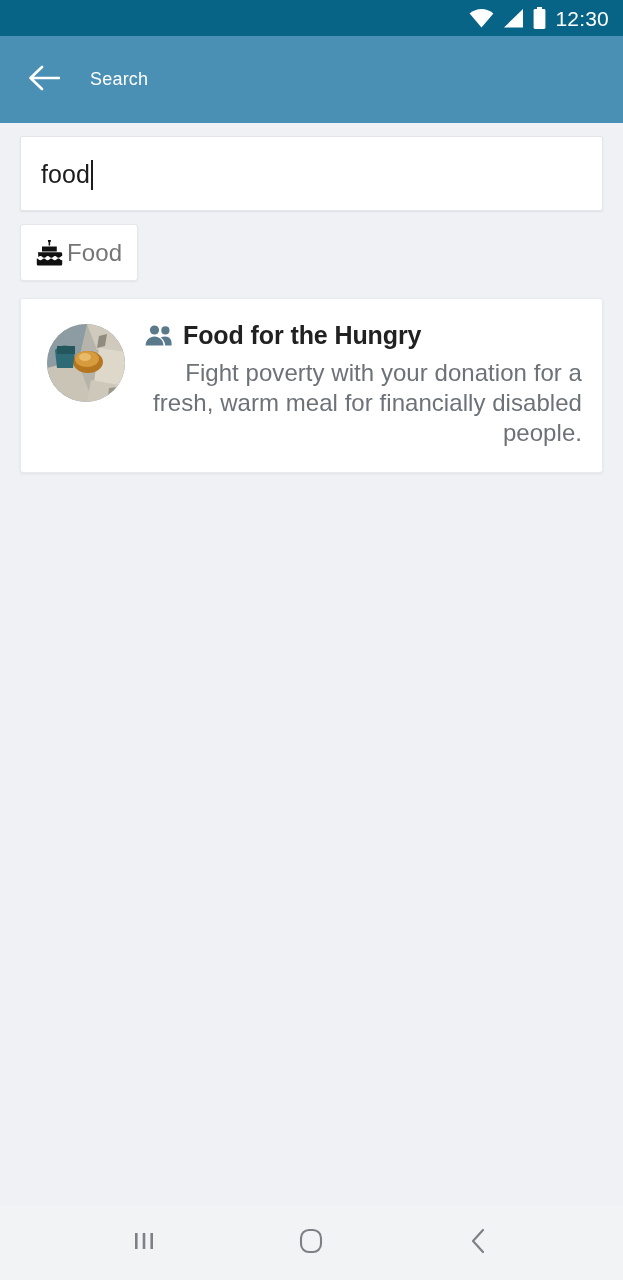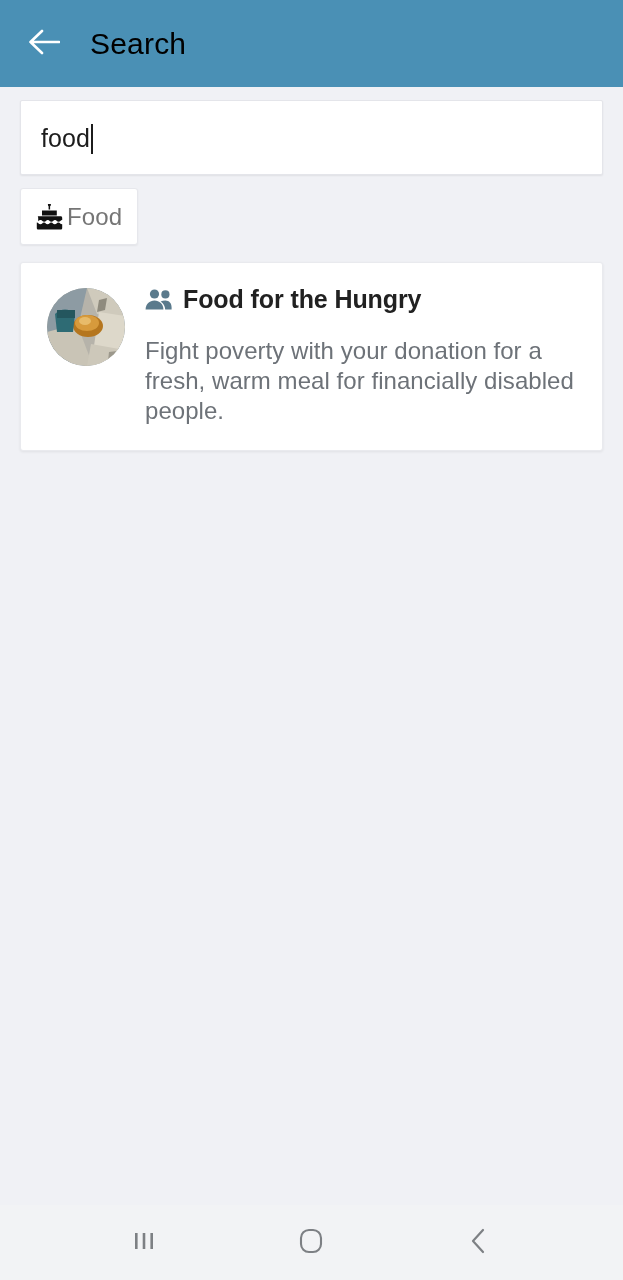--- a/index.html
+++ b/index.html
@@ -64,22 +64,22 @@
     height: 36px;
     display: flex;
     align-items: center;
     justify-content: center;
     cursor: pointer;
     background: none;
     border: none;
     padding: 0;
   }
   .app-title {
-    color: #000000;
-    font-size: 30px;
+    color: #ffffff;
+    font-size: 18px;
     line-height: 27px;
     margin-left: 28px;
     font-weight: 400;
     letter-spacing: 0.2px;
   }
 
   
   .content {
     flex: 1 1 auto;
     padding: 0 20px;
@@ -151,20 +151,21 @@
   .result-card {
     margin-top: 17px;
     background: #ffffff;
     border: 1px solid #e9eaee;
     border-radius: 3px;
     box-shadow: 0 1px 3px rgba(0,0,0,0.07);
     padding: 22px 20px 24px 26px;
     display: flex;
     align-items: flex-start;
     cursor: pointer;
+    text-align: right;
   }
   .avatar {
     width: 78px;
     height: 78px;
     border-radius: 50%;
     flex: 0 0 auto;
     margin-top: 3px;
     overflow: hidden;
     position: relative;
     background: #9aa7ad;
@@ -187,21 +188,21 @@
     flex: 0 0 auto;
   }
   .result-title {
     font-size: 25px;
     color: #212121;
     font-weight: 700;
     line-height: 28px;
     letter-spacing: -0.1px;
   }
   .result-desc {
-    margin-top: 23px;
+    margin-top: 9px;
     font-size: 24px;
     color: #6d7278;
     line-height: 30px;
     letter-spacing: 0.05px;
   }
 
   
   .nav-bar {
     height: 75px;
     background: #f2f3f5;
@@ -221,20 +222,41 @@
     background: none;
     border: none;
     padding: 0;
   }
 </style>
 </head>
 <body>
 
 <div class="phone">
 
+  <div class="status-bar">
+    <div class="status-icons">
+      <span class="status-icon">
+        <svg width="25" height="19" viewBox="0 0 25 19">
+          <path d="M12.5 18.5 L0.6 4.4 C4 1.6 8.1 0 12.5 0 C16.9 0 21 1.6 24.4 4.4 Z" fill="#ffffff"></path>
+        </svg>
+      </span>
+      <span class="status-icon">
+        <svg width="21" height="19" viewBox="0 0 21 19">
+          <path d="M20 0 L20 18.5 L1 18.5 Z" fill="#ffffff"></path>
+        </svg>
+      </span>
+      <span class="status-icon">
+        <svg width="13" height="22" viewBox="0 0 13 22">
+          <rect x="4" y="0" width="5" height="2.4" fill="#ffffff"></rect>
+          <rect x="0.6" y="2" width="11.8" height="20" rx="1.4" fill="#ffffff"></rect>
+        </svg>
+      </span>
+    </div>
+    <span class="status-time">12:30</span>
+  </div>
 
   <div class="app-bar">
     <button class="back-btn">
       <span>
         <svg width="32" height="28" viewBox="0 0 32 28">
           <path d="M2.5 14 L14 3 M2.5 14 L14 25 M2.5 14 L31 14" stroke="#ffffff" stroke-width="2.6" fill="none" stroke-linecap="round" stroke-linejoin="round"></path>
         </svg>
       </span>
     </button>
     <span class="app-title">Search</span>

